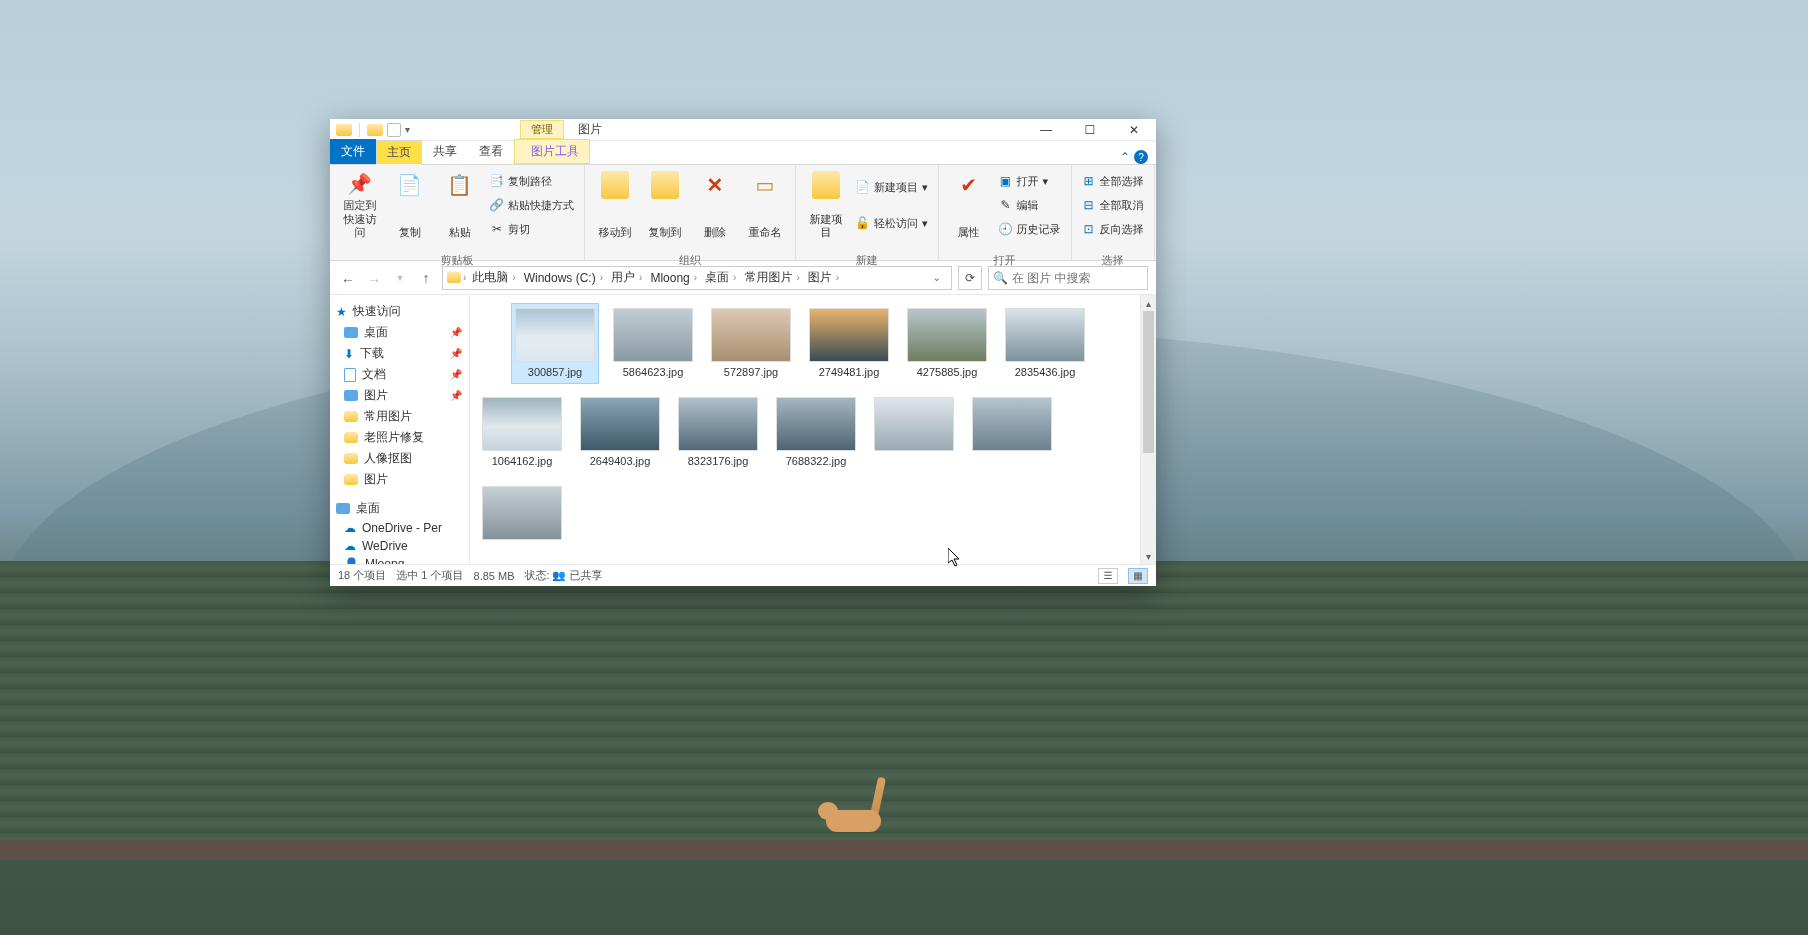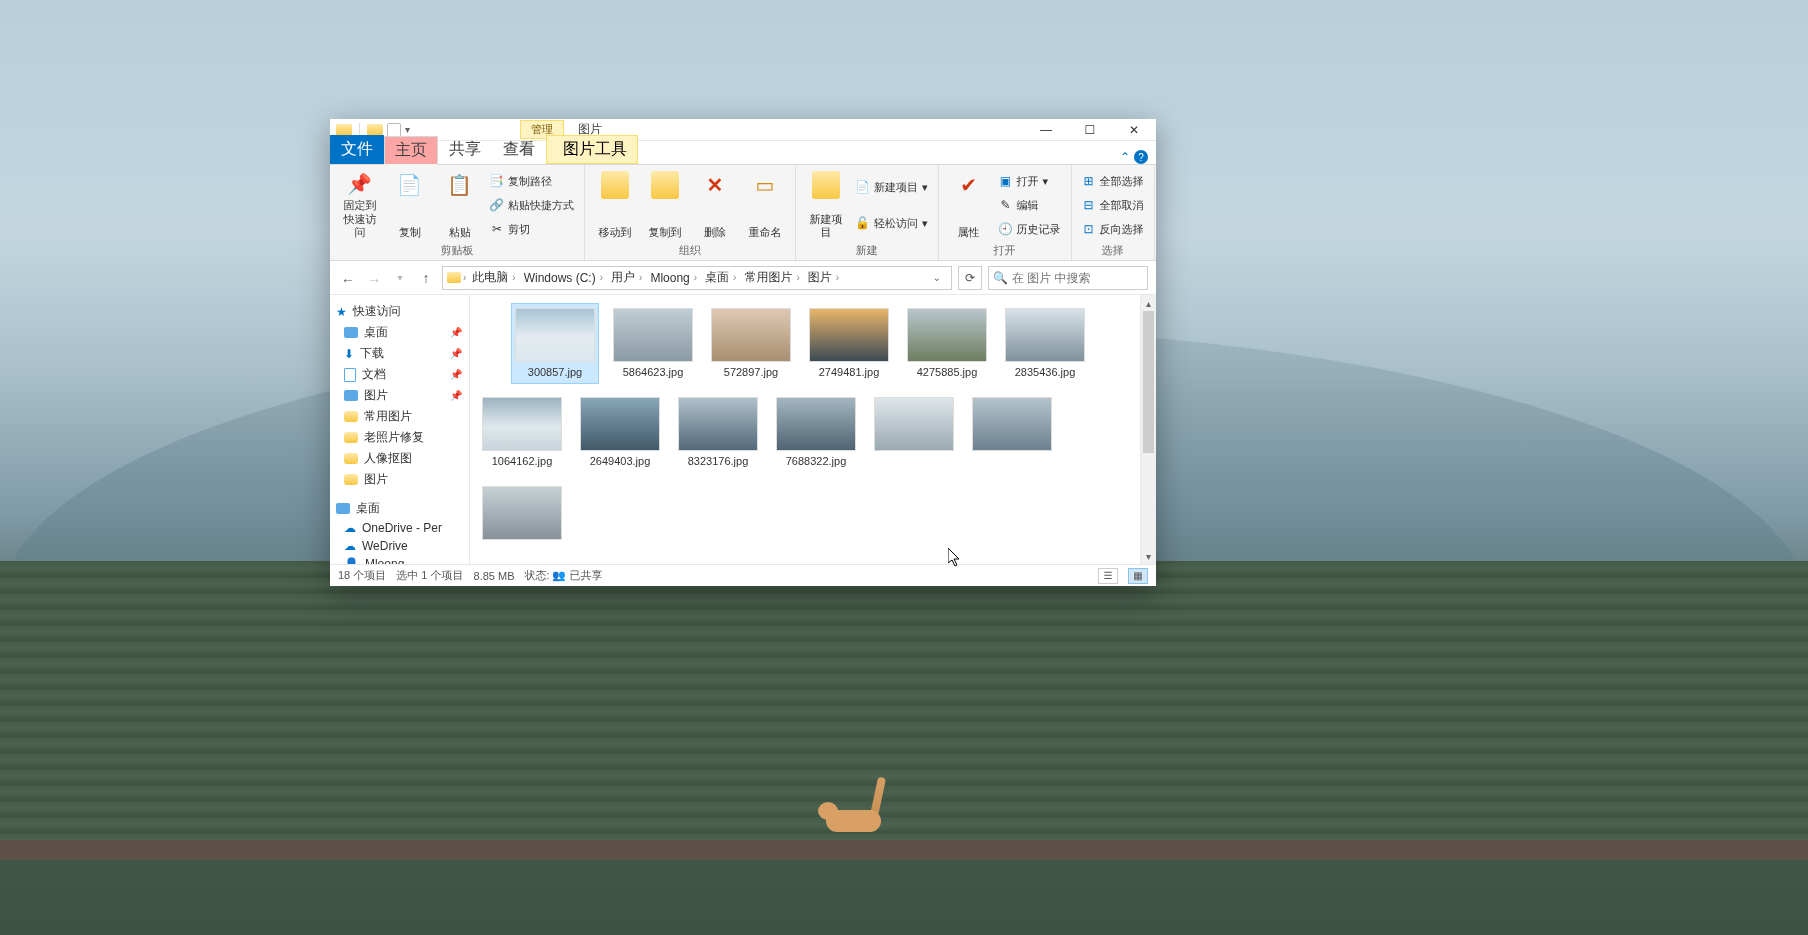--- a/index.html
+++ b/index.html
@@ -26,31 +26,31 @@
 .titlebar-left { display:flex; align-items:center; gap:4px; padding-left:6px; }
 .folder-mini { width:16px; height:12px; background:linear-gradient(#ffe9a8,#f7c843); border-radius:2px; }
 .tb-sep { width:1px; height:14px; background:#ddd; margin:0 3px; }
 .qat-icon { width:14px; height:14px; border:1px solid #bbb; border-radius:2px; }
 .titlebar-tabctx { margin-left:110px; background:#fff3c2; border:1px solid #f5dd6f; color:#7a5c00; font-size:11px; padding:1px 10px; }
 .titlebar-title { margin-left:14px; font-size:12px; color:#444; }
 .titlebar-ctrls { margin-left:auto; display:flex; }
 .tctrl { width:44px; height:22px; display:flex; align-items:center; justify-content:center; color:#333; }
 
 .menutabs { height:24px; display:flex; align-items:flex-end; border-bottom:1px solid #d8d8d8; background:#fff; }
-.mtab { padding:3px 10px; font-size:16px; color:#444; border:1px solid transparent;font-family:Liberation Serif, serif; }
+.mtab { padding:3px 10px; font-size:12px; color:#444; border:1px solid transparent;font-family:Liberation Serif, serif; }
 .mtab.file { background:#0173c7; color:#fff; }
-.mtab.active { background:#fca5a5; border-color:#d8d8d8; border-bottom-color:#f5f5f5; position:relative; top:1px; }
-.mtab.context { background:#fff3c2; border:1px solid #f5dd6f; color:#000000;padding-left:16px; }
+.mtab.active { background:#fde047; border-color:#d8d8d8; border-bottom-color:#f5f5f5; position:relative; top:1px; }
+.mtab.context { background:#fff3c2; border:1px solid #f5dd6f; color:#8b5cf6;padding-left:16px; }
 .menutabs .spacer { flex:1; }
 .help-icon { width:14px; height:14px; border-radius:50%; background:#0173c7; color:#fff; font-size:10px; display:flex; align-items:center; justify-content:center; margin-right:8px; }
 
 .ribbon { height:96px; background:#f5f5f5; border-bottom:1px solid #d8d8d8; display:flex; font-size:11px; }
 .rgroup { display:flex; flex-direction:column; align-items:center; padding:4px 8px 2px 8px; border-right:1px solid #e0e0e0; }
 .rgroup-content { flex:1; display:flex; align-items:flex-start; gap:6px; }
-.rgroup-label { font-size:11px; color:#666; margin-top:2px; }
+.rgroup-label { font-size:11px; color:#666; margin-top:12px; }
 .rbtn-lg { display:flex; flex-direction:column; align-items:center; justify-content:space-between; width:44px; height:72px; padding:2px; text-align:center; line-height:1.2; }
 .rbtn-lg .ricon { width:28px; height:28px; margin-bottom:2px; display:flex; align-items:center; justify-content:center; font-size:20px; }
 .rbtn-sm { display:flex; align-items:center; gap:4px; height:20px; font-size:11px; padding:0 2px; }
 .rbtn-sm .ricon { width:14px; height:14px; font-size:12px; display:flex; align-items:center; justify-content:center; }
 .rcol { display:flex; flex-direction:column; justify-content:space-around; height:72px; }
 .ic-folder { background:linear-gradient(#ffe9a8,#f7c843); border-radius:3px; }
 .ic-pin { color:#888; }
 .ic-x { color:#d13a15; font-weight:bold; }
 .ic-check { color:#d13a15; }
 

